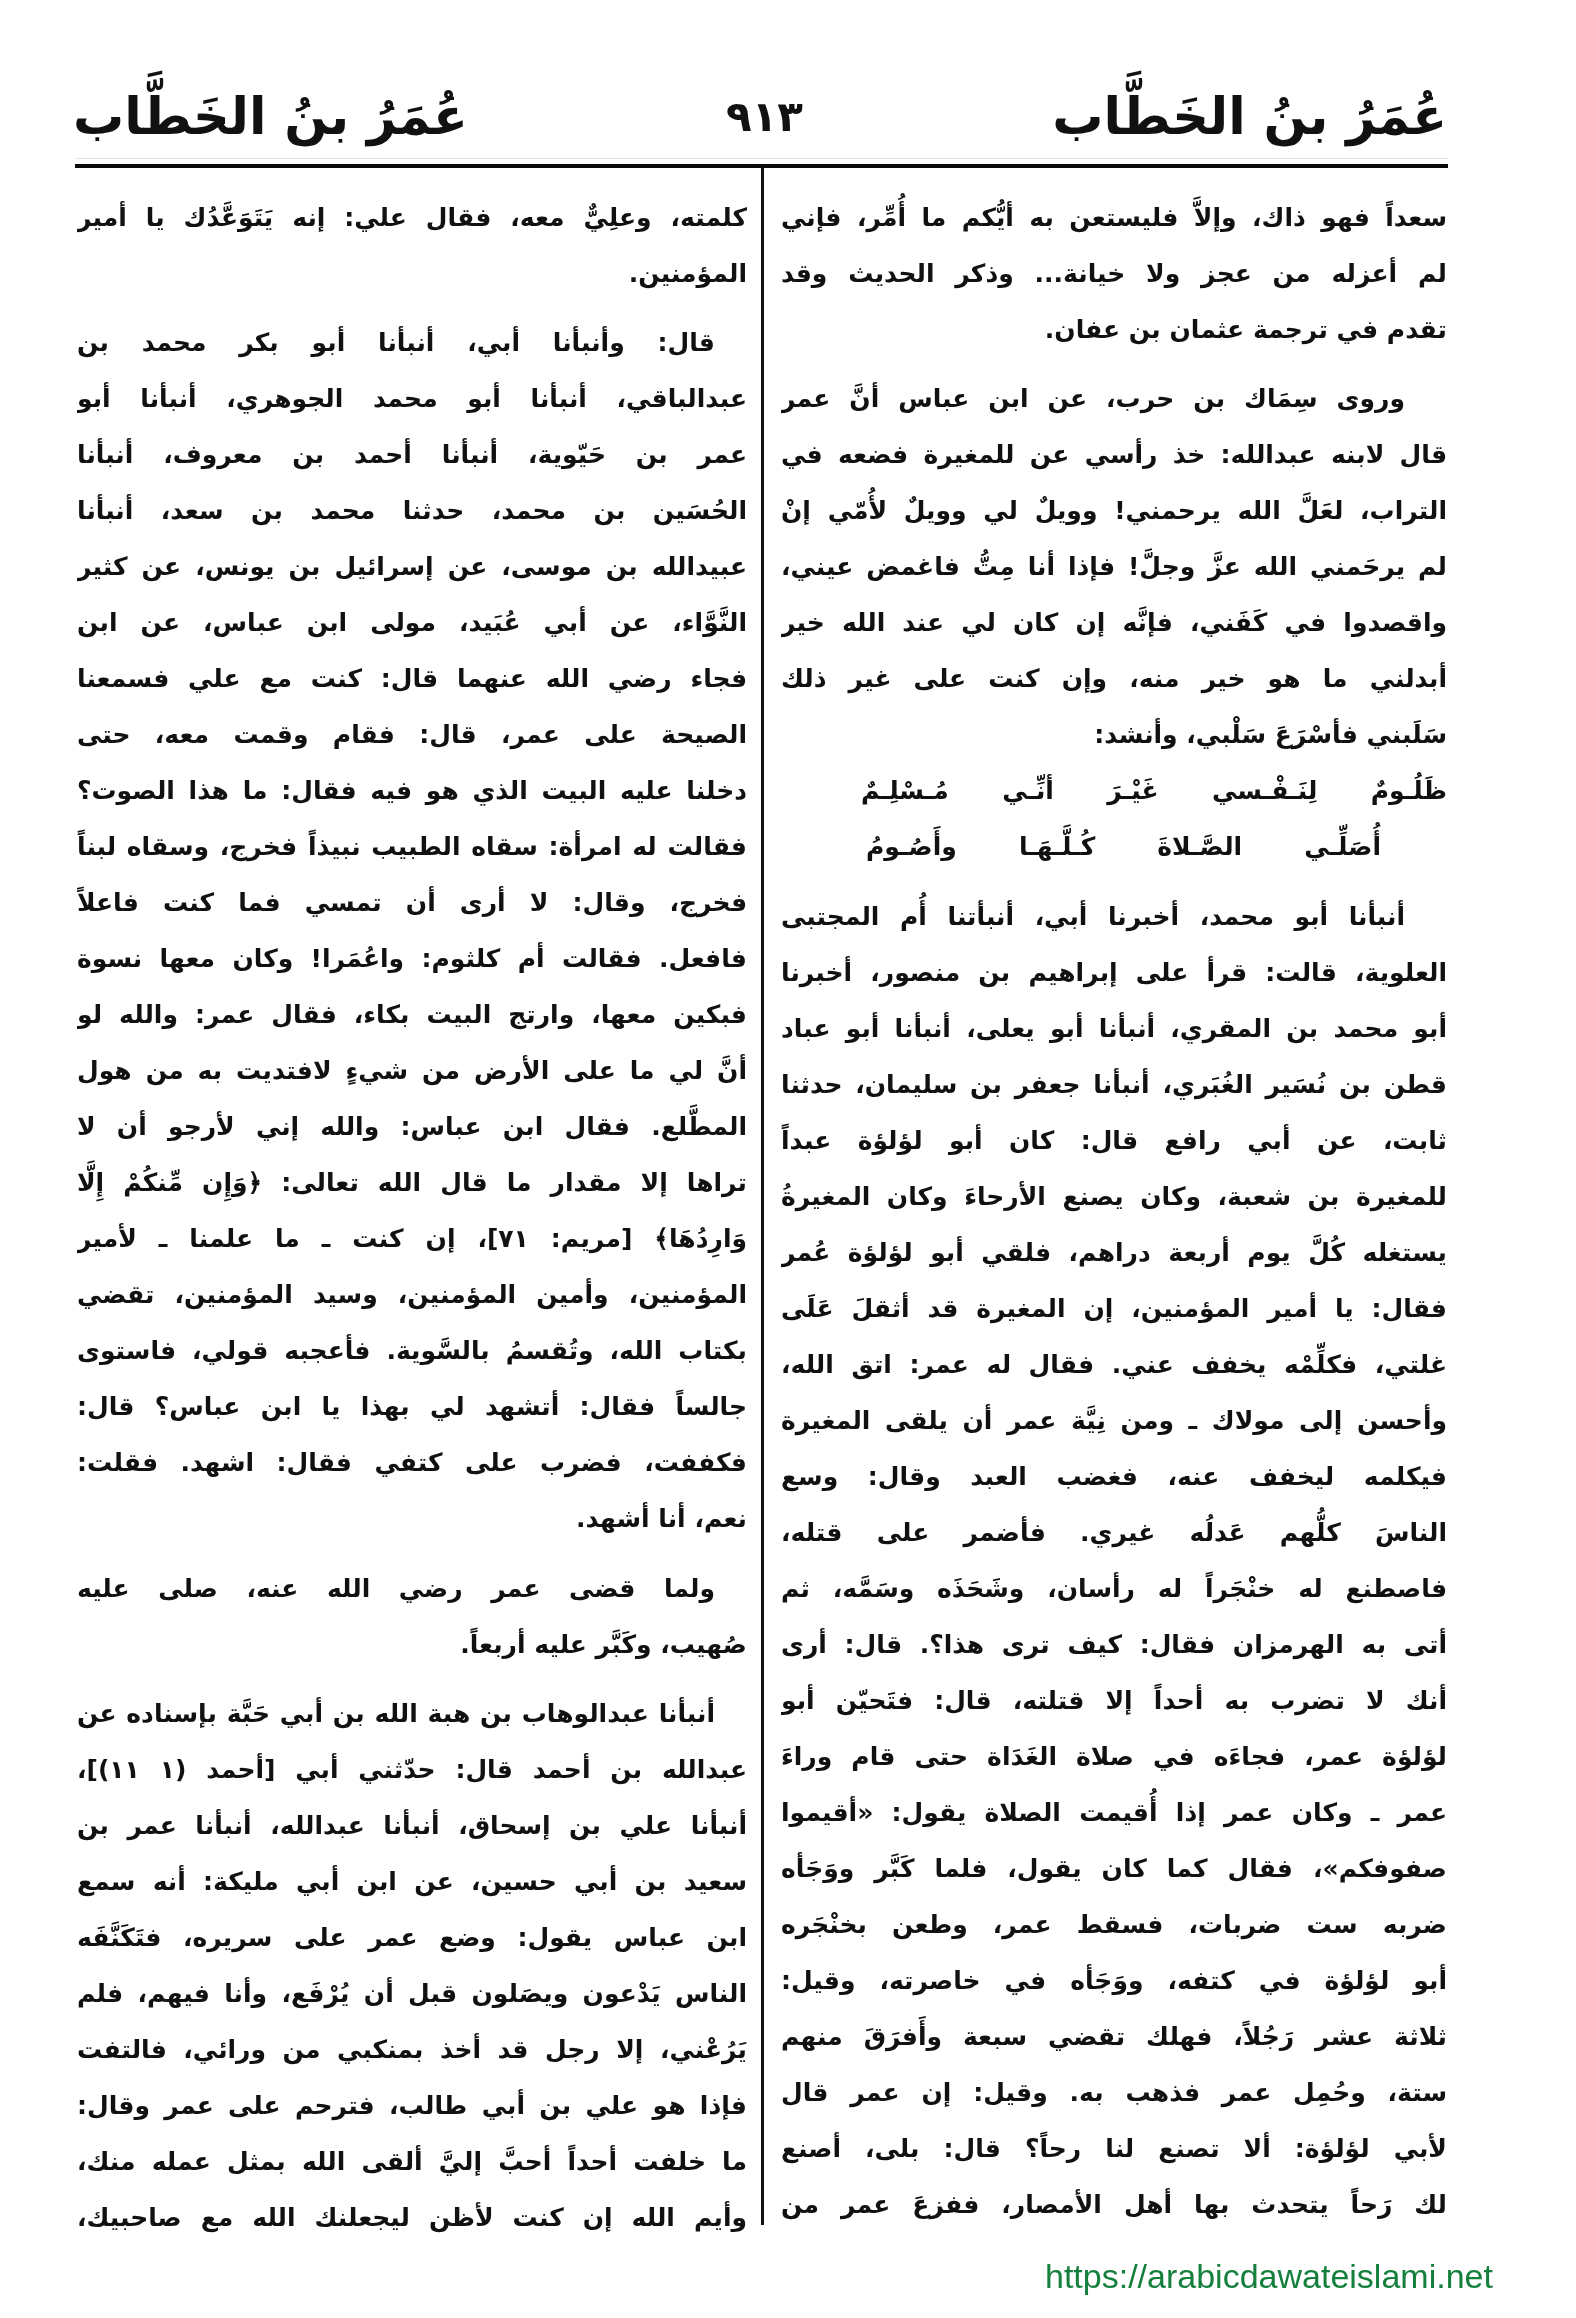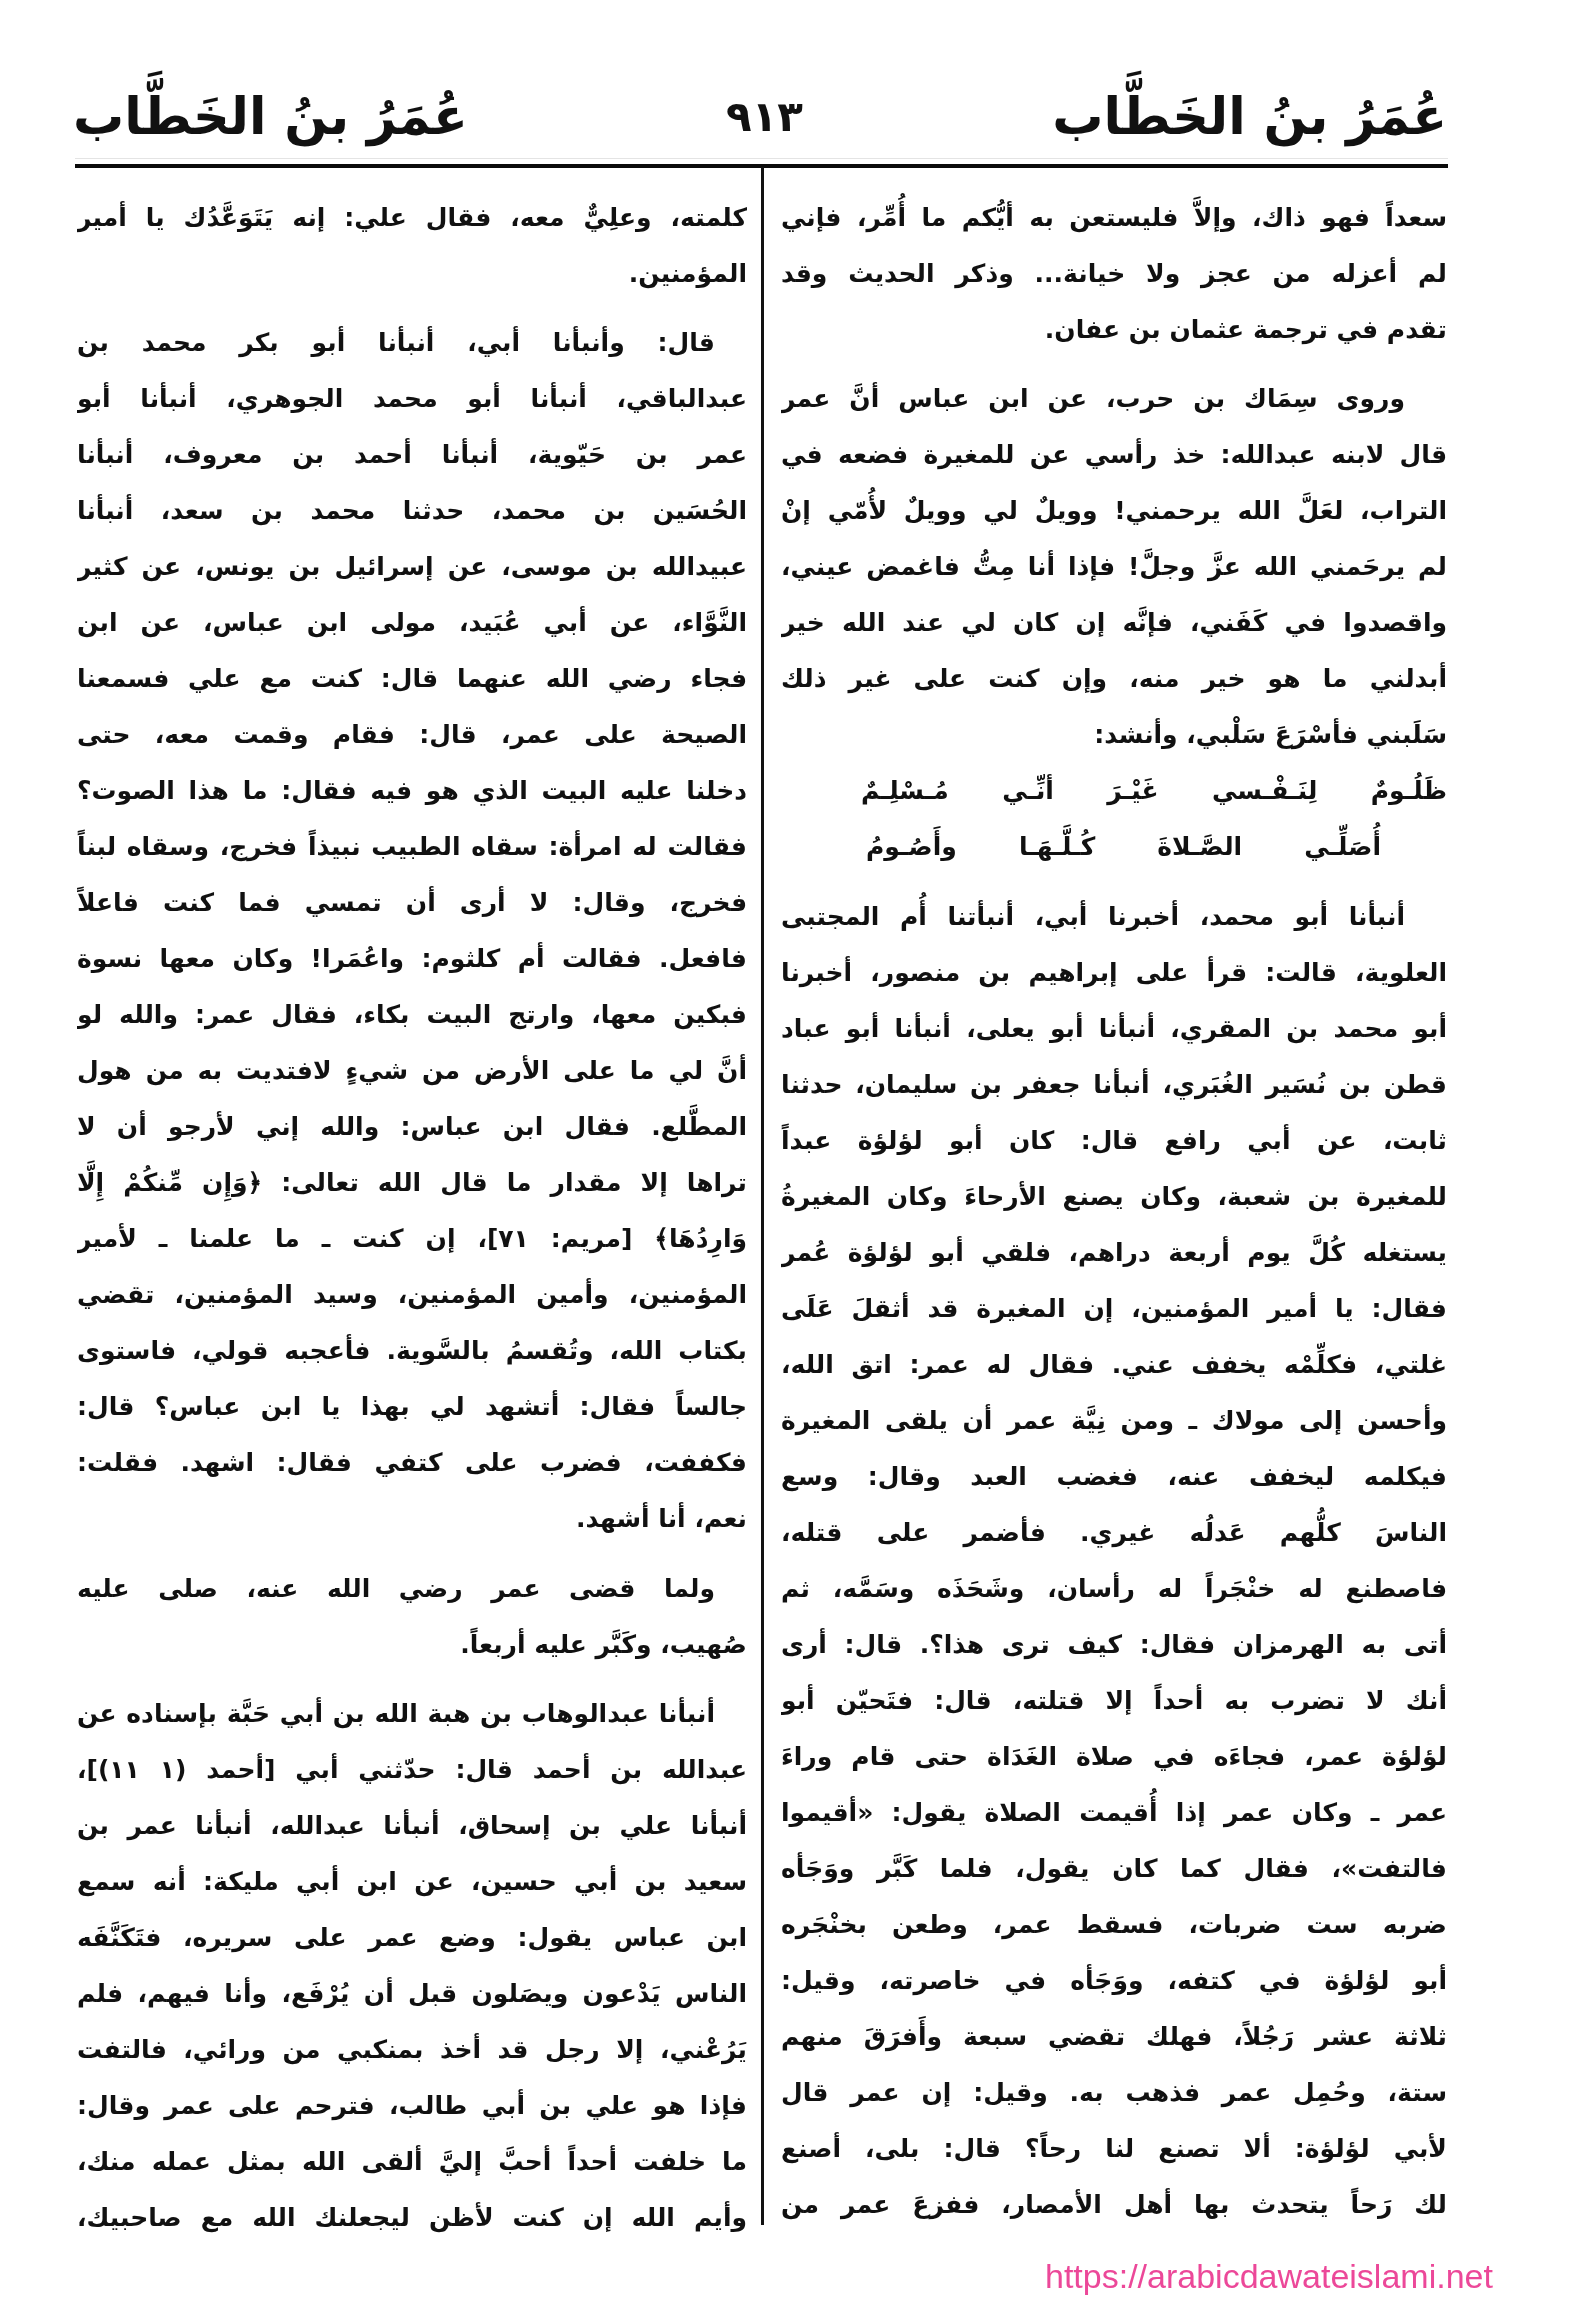--- a/index.html
+++ b/index.html
@@ -41,21 +41,21 @@
   }
   .ln.j { text-align: justify; text-align-last: justify; }
   .ln.e { text-align: start; text-align-last: start; }
   #col-right .ln.ind { padding-right: 42px; }
   #col-left .ln.ind { padding-right: 32px; }
   .ln.v1 { text-align: justify; text-align-last: justify; padding-left: 80px; padding-right: 0; }
   .ln.v2 { text-align: justify; text-align-last: justify; padding-left: 85px; padding-right: 66px; }
 
   .watermark {
     position: absolute; left: 1045px; top: 2259px; height: 34px; line-height: 34px;
-    font-size: 34px; color: #ec4899; direction: ltr; white-space: nowrap;
+    font-size: 34px; color: #15803d; direction: ltr; white-space: nowrap;
     font-family: "Liberation Sans", sans-serif;
   }
 </style>
 </head>
 <body style="--body-fs: 25px;">
 
 <div id="rh-right" class="runhead">عُمَرُ بنُ الخَطَّاب</div>
 <div id="pageno">٩١٣</div>
 <div id="rh-left" class="runhead">عُمَرُ بنُ الخَطَّاب</div>
 <div class="rule-shadow"></div>
@@ -92,21 +92,21 @@
     <div class="ln j">فقال: يا أمير المؤمنين، إن المغيرة قد أثقلَ عَلَى</div>
     <div class="ln j">غلتي، فكلِّمْه يخفف عني. فقال له عمر: اتق الله،</div>
     <div class="ln j">وأحسن إلى مولاك ـ ومن نِيَّة عمر أن يلقى المغيرة</div>
     <div class="ln j">فيكلمه ليخفف عنه، فغضب العبد وقال: وسع</div>
     <div class="ln j">الناسَ كلُّهم عَدلُه غيري. فأضمر على قتله،</div>
     <div class="ln j">فاصطنع له خنْجَراً له رأسان، وشَحَذَه وسَمَّه، ثم</div>
     <div class="ln j">أتى به الهرمزان فقال: كيف ترى هذا؟. قال: أرى</div>
     <div class="ln j">أنك لا تضرب به أحداً إلا قتلته، قال: فتَحيّن أبو</div>
     <div class="ln j">لؤلؤة عمر، فجاءَه في صلاة الغَدَاة حتى قام وراءَ</div>
     <div class="ln j">عمر ـ وكان عمر إذا أُقيمت الصلاة يقول: «أقيموا</div>
-    <div class="ln j">فالتفت»، فقال كما كان يقول، فلما كَبَّر ووَجَأه</div>
+    <div class="ln j">صفوفكم»، فقال كما كان يقول، فلما كَبَّر ووَجَأه</div>
     <div class="ln j">ضربه ست ضربات، فسقط عمر، وطعن بخنْجَره</div>
     <div class="ln j">أبو لؤلؤة في كتفه، ووَجَأه في خاصرته، وقيل:</div>
     <div class="ln j">ثلاثة عشر رَجُلاً، فهلك تقضي سبعة وأَفرَقَ منهم</div>
     <div class="ln j">ستة، وحُمِل عمر فذهب به. وقيل: إن عمر قال</div>
     <div class="ln j">لأبي لؤلؤة: ألا تصنع لنا رحاً؟ قال: بلى، أصنع</div>
     <div class="ln j">لك رَحاً يتحدث بها أهل الأمصار، ففزعَ عمر من</div>
   </div>
 </div>
 
 <div id="col-left" class="col">

